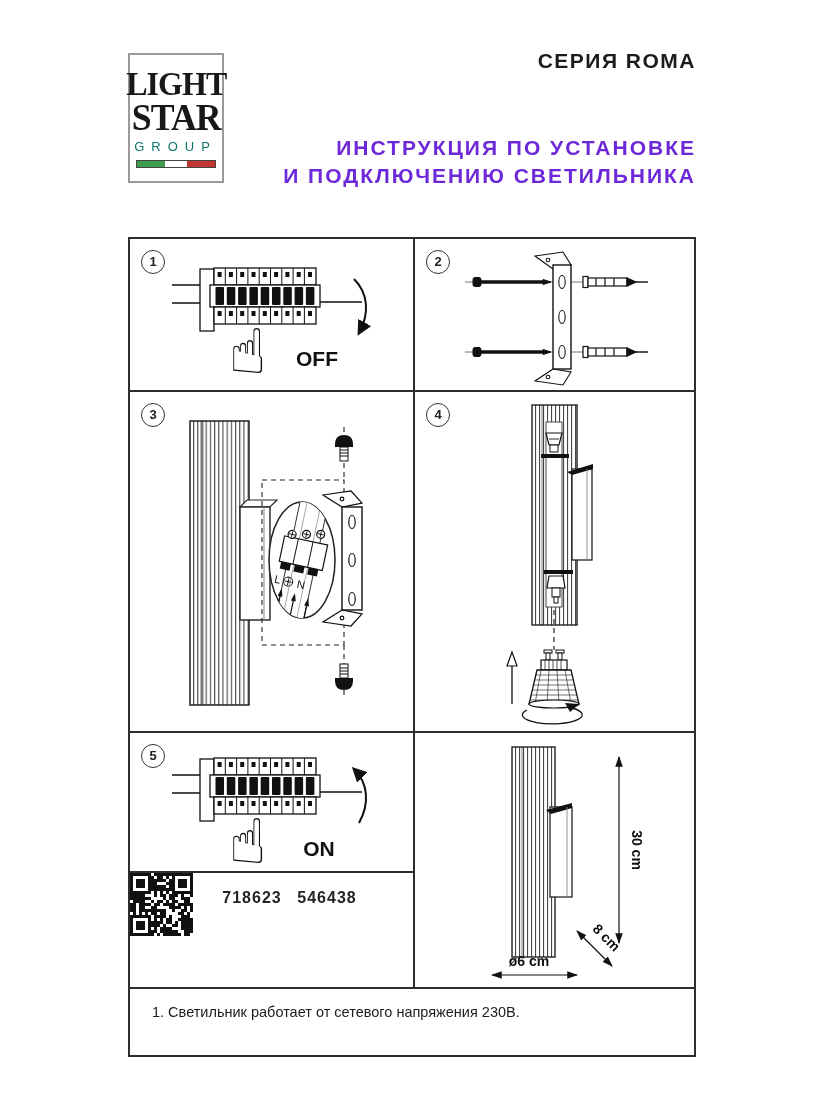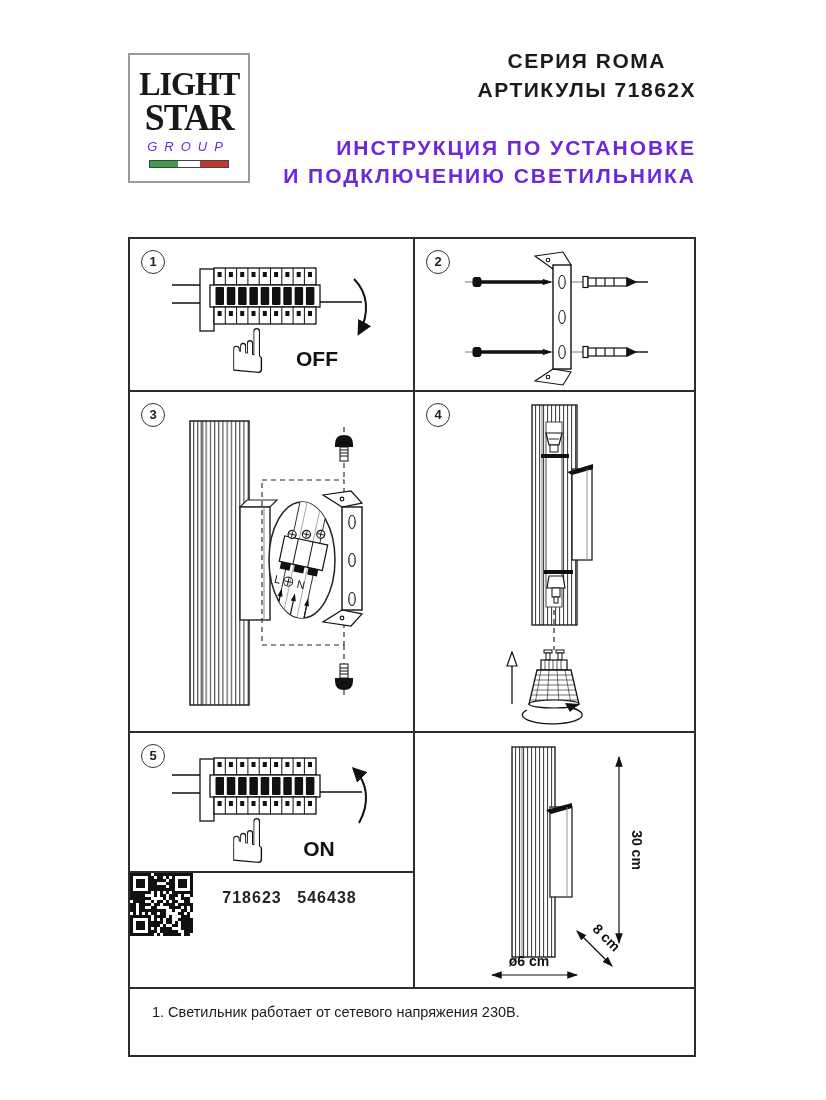--- a/index.html
+++ b/index.html
@@ -1,26 +1,26 @@
 <!DOCTYPE html>
 <html><head>
 <meta charset="utf-8">
 <style>
   html,body{margin:0;padding:0;background:#fff;}
   .page{position:relative;width:826px;height:1100px;background:#fff;overflow:hidden;
         font-family:"Liberation Sans",sans-serif;color:#1c1c1c;}
   
-  .logo-box{position:absolute;left:128px;top:53px;width:122px;height:130px;
+  .logo-box{position:absolute;left:128px;top:53px;width:96px;height:130px;
             border:2px solid #9a9a9a;box-sizing:border-box;background:#fff;
             display:flex;flex-direction:column;align-items:center;justify-content:center;}
   .logo-l1,.logo-l2{font-family:"Liberation Serif",serif;font-weight:bold;color:#181818;
             line-height:.92;letter-spacing:-1px;transform:scaleX(.94);}
   .logo-l1{font-size:34px;}
   .logo-l2{font-size:38px;}
-  .logo-l3{font-size:13px;letter-spacing:7px;color:#6d28d9;margin:4px 8px 6px 7px;font-style:italic;}
+  .logo-l3{font-size:13px;letter-spacing:7px;color:#0f766e;margin:4px 8px 6px 7px;}
   .flag{width:80px;height:8px;border:1px solid #444;box-sizing:border-box;display:flex;}
   .flag span{height:100%;}
   .hdr-top{position:absolute;right:130px;top:46px;text-align:center;
            font-weight:bold;font-size:21px;line-height:29px;letter-spacing:1.5px;color:#1b1b1b;}
   .hdr-title{position:absolute;right:130px;top:134px;text-align:right;
            font-weight:bold;font-size:21px;line-height:28px;letter-spacing:2px;color:#6d28d9;}
   
   .grid{position:absolute;left:128px;top:237px;width:564px;height:816px;
         border:2px solid #2d2d2d;background:#fff;}
   .cell{position:absolute;box-sizing:border-box;background:#fff;}
@@ -58,21 +58,20 @@
     <div class="logo-l2">STAR</div>
     <div class="logo-l3">GROUP</div>
     <div class="flag">
       <span style="width:36%;background:#3e9c4d"></span>
         <span style="width:28%;background:#fff"></span>
         <span style="width:36%;background:#c23732"></span>
     </div>
   </div>
   <div class="hdr-top">
     <div>СЕРИЯ ROMA</div>
-    <div>АРТИКУЛЫ 71862X</div>
   </div>
   <div class="hdr-title">
     <div>ИНСТРУКЦИЯ ПО УСТАНОВКЕ</div>
     <div>И ПОДКЛЮЧЕНИЮ СВЕТИЛЬНИКА</div>
   </div>
 
   <div class="grid">
 
     <div class="cell c1 br bb">
       <div class="stepnum">1</div>

